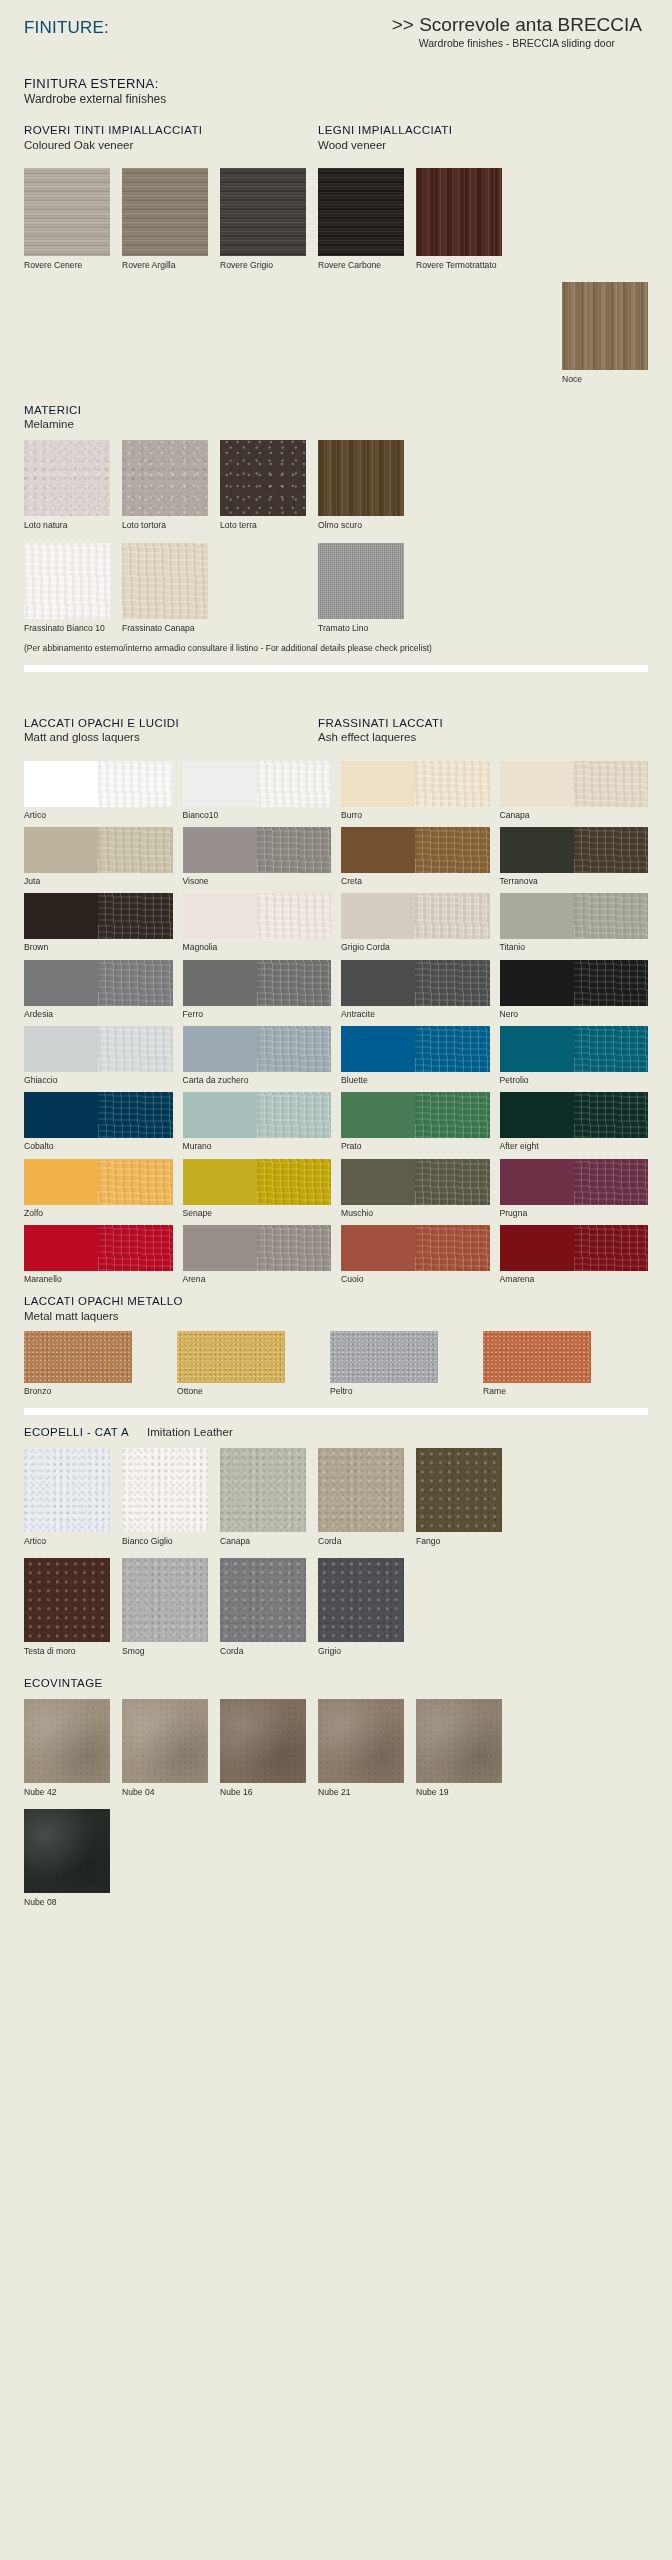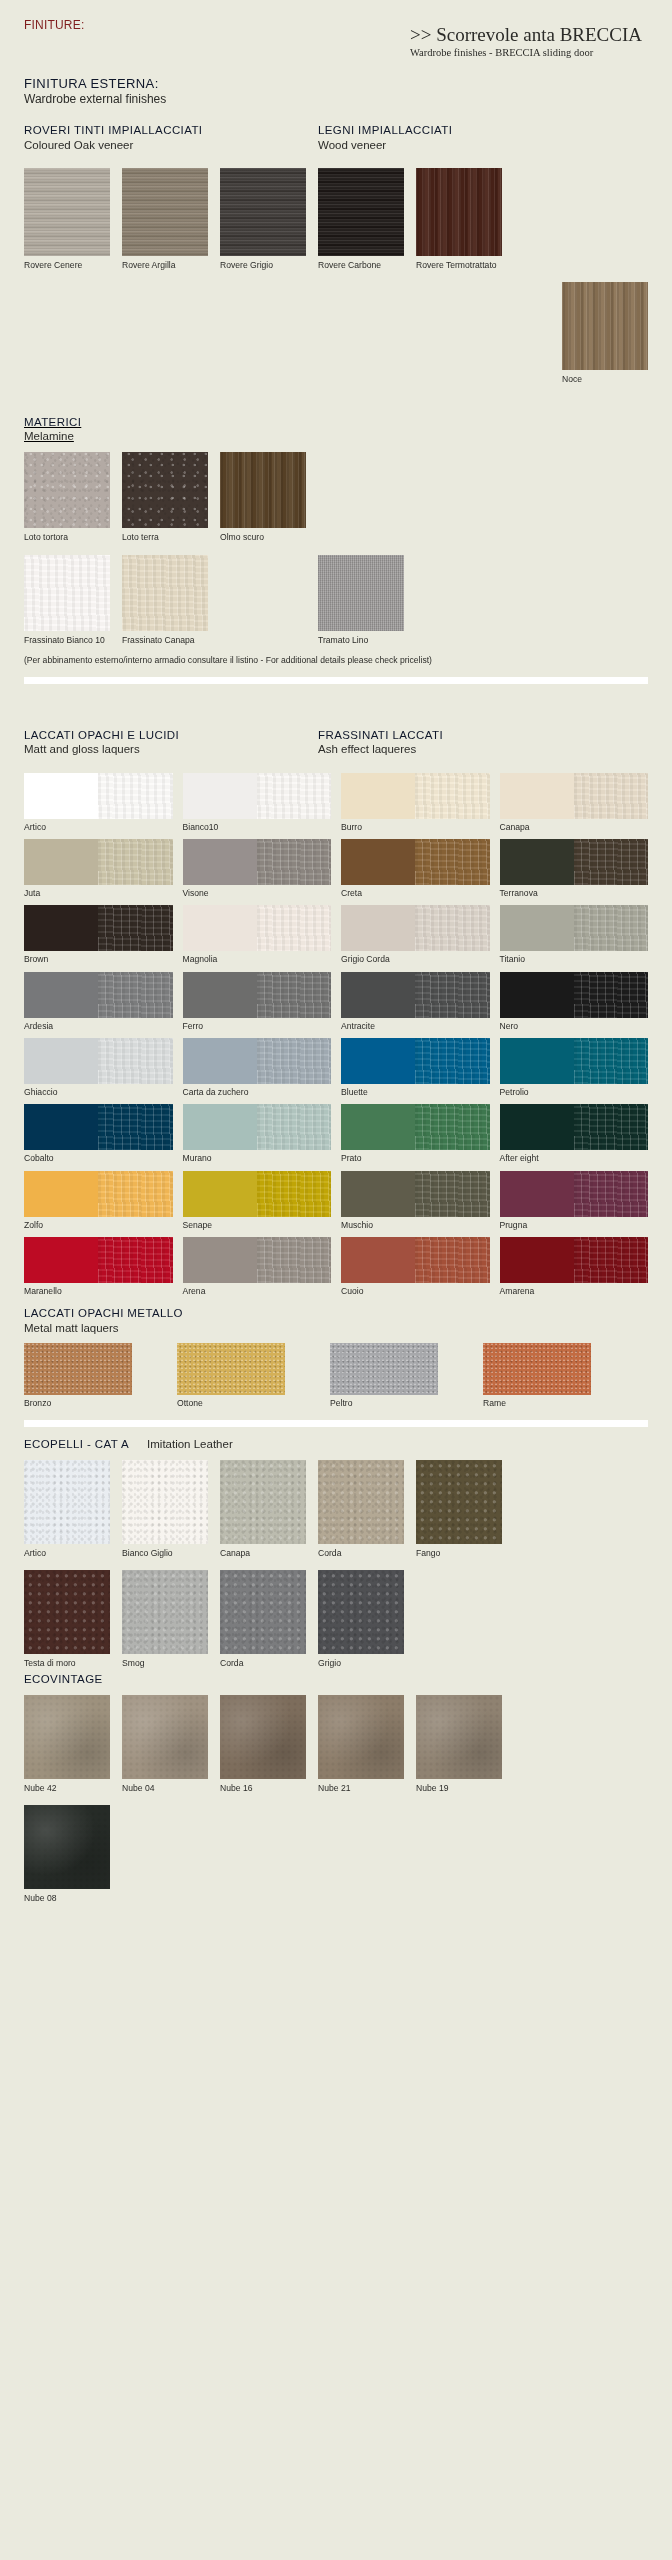--- a/index.html
+++ b/index.html
@@ -18,25 +18,25 @@
     padding: 0 24px;
   }
 
   
   .header {
     position: relative;
     height: 72px;
     padding-top: 18px;
   }
   .h-left { position: absolute; left: 0; top: 18px; }
-  .h-right { position: absolute; right: 6px; top: 24px; text-align: left; font-family: Liberation Serif, serif; }
+  .h-right { position: absolute; right: 6px; top: 14px; text-align: center; }
   .finiture-title {
-    font-size: 12px;
+    font-size: 17px;
     letter-spacing: .2px;
-    color: #7f1d1d;
+    color: #0c4a6e;
     font-weight: 400;
   }
   .doc-title {
     font-size: 19px;
     color: #2b2b28;
     font-weight: 400;
     white-space: nowrap;
   }
   .doc-sub {
     font-size: 10.5px;
@@ -230,26 +230,30 @@
     </div>
   </div>
 
   <div class="row" style="margin-top:12px; justify-content:flex-end;">
     <div class="cell">
       <div class="sw tall grain-v" style="background: rgb(139, 115, 85);"></div>
       <div class="lbl">Noce</div>
     </div>
   </div>
 
-  <div class="sec-head" style="margin-top:30px;text-decoration:underline;">
+  <div class="sec-head" style="margin-top:18px;">
     <div class="sec-it">MATERICI</div>
     <div class="sec-en">Melamine</div>
   </div>
 
   <div class="row" style="margin-top:9px;">
+    <div class="cell">
+      <div class="sw mel stucco" style="background: rgb(221, 212, 210);"></div>
+      <div class="lbl">Loto natura</div>
+    </div>
     <div class="cell">
       <div class="sw mel stucco" style="background: rgb(179, 170, 164);"></div>
       <div class="lbl">Loto tortora</div>
     </div>
     <div class="cell">
       <div class="sw mel stucco" style="background: rgb(65, 54, 48);"></div>
       <div class="lbl">Loto terra</div>
     </div>
     <div class="cell">
       <div class="sw mel grain-v" style="background: rgb(90, 67, 39);"></div>
@@ -581,21 +585,21 @@
       <div class="cell">
         <div class="sw leather leath" style="background: rgb(123, 124, 126);"></div>
         <div class="lbl">Corda</div>
       </div>
       <div class="cell">
         <div class="sw leather leath" style="background: rgb(79, 80, 83);"></div>
         <div class="lbl">Grigio</div>
       </div>
     </div>
 
-  <div class="sec-head" style="margin-top:4px;">
+  <div class="sec-head" style="margin-top:20px;">
     <div class="sec-it">ECOVINTAGE</div>
   </div>
   <div class="row" id="ecovintage-row1" style="margin-top:8px;">
       <div class="cell">
         <div class="sw leather vint" style="background: rgb(157, 145, 125);"></div>
         <div class="lbl">Nube 42</div>
       </div>
       <div class="cell">
         <div class="sw leather vint" style="background: rgb(159, 146, 129);"></div>
         <div class="lbl">Nube 04</div>

